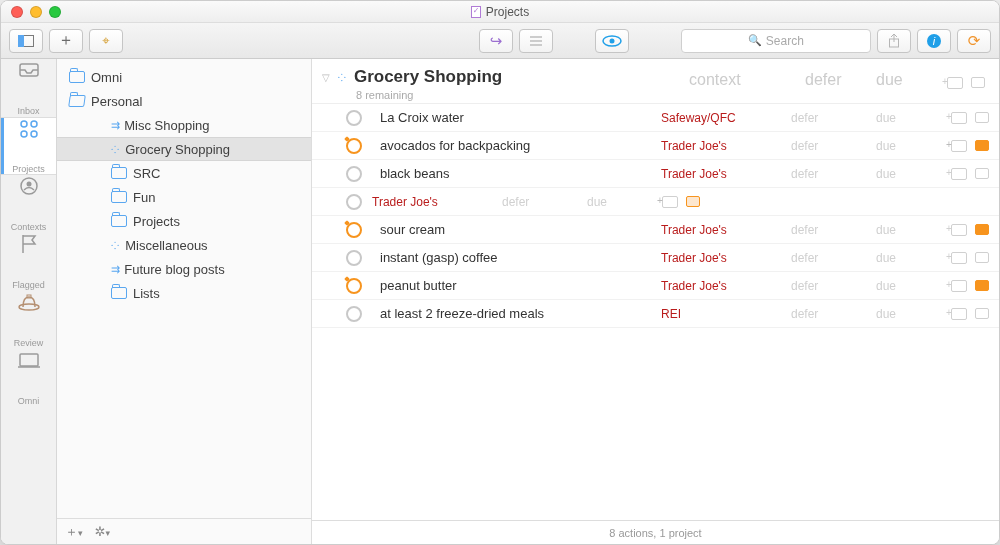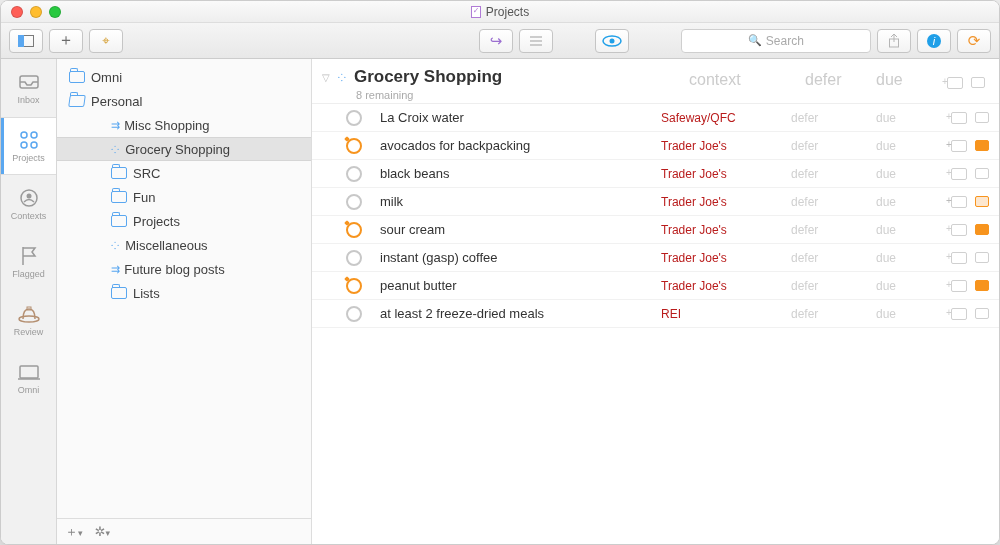--- a/index.html
+++ b/index.html
@@ -21,21 +21,21 @@
   .tgroup { display:flex; gap:6px; }
   .spacer { flex:1; }
   .searchbox { width:190px; height:24px; border:1px solid #cfcfcf; border-radius:4px; background:#fff; display:flex; align-items:center; justify-content:center; color:#aaa; font-size:12px; gap:4px; }
   .eye svg { vertical-align:middle; }
 
   
   .body { flex:1; display:flex; min-height:0; }
 
   
   .perspectives { width:56px; background:#f1f1f1; border-right:1px solid #d7d7d7; display:flex; flex-direction:column; }
-  .persp { height:58px; display:flex; flex-direction:column; align-items:center; justify-content:center; gap:2px; font-size:9px; color:#9a9a9a; border-bottom:1px solid transparent; cursor:pointer; position:relative; }
+  .persp { height:58px; display:flex; flex-direction:column; align-items:center; justify-content:space-between; gap:2px; font-size:9px; color:#9a9a9a; border-bottom:1px solid transparent; cursor:pointer; position:relative; }
   .persp .picon{ height:22px; display:flex; align-items:center; justify-content:center; color:#9a9a9a; }
   .persp.active { background:#fff; border-top:1px solid #ddd; border-bottom:1px solid #ddd; }
   .persp.active::before{ content:""; position:absolute; left:0; top:0; bottom:0; width:3px; background:#5aa7f0; }
   .persp.active .picon{ color:#5aa7f0; }
   .persp.review .picon{ color:#b59072; }
   .persp.forecast .picon{ color:#c96f7a; }
 
   
   .outline { width:255px; background:#fafafa; border-right:1px solid #ddd; display:flex; flex-direction:column; }
   .tree { flex:1; overflow:auto; padding:6px 0; font-size:13px; }
@@ -318,21 +318,20 @@
             <span class="ctx">Trader Joe's</span>
             <span class="pill" style="margin-left:30px;">defer</span>
             <span class="pill" style="margin-left:30px;">due</span>
             <span class="trailing" style="margin-left:20px;">
               <span class="noteicon"></span>
               <span class="flagicon"></span>
             </span>
           </div>
           <div class="task">
             <span class="chk"></span>
-            <span class="title">milk</span>
             <span class="ctx">Trader Joe's</span>
             <span class="pill" style="margin-left:30px;">defer</span>
             <span class="pill" style="margin-left:30px;">due</span>
             <span class="trailing" style="margin-left:20px;">
               <span class="noteicon has"></span>
               <span class="flagicon sel"></span>
             </span>
           </div>
           <div class="task">
             <span class="chk flag"></span>
@@ -373,16 +372,19 @@
             <span class="ctx">REI</span>
             <span class="pill" style="margin-left:30px;">defer</span>
             <span class="pill" style="margin-left:30px;">due</span>
             <span class="trailing" style="margin-left:20px;">
               <span class="noteicon"></span>
               <span class="flagicon"></span>
             </span>
           </div>
         </div>
 
+      <div class="status">
+        <span>8 actions, 1 project</span>
+      </div>
     </div>
 
   </div>
 </div>
 
 </body></html>

